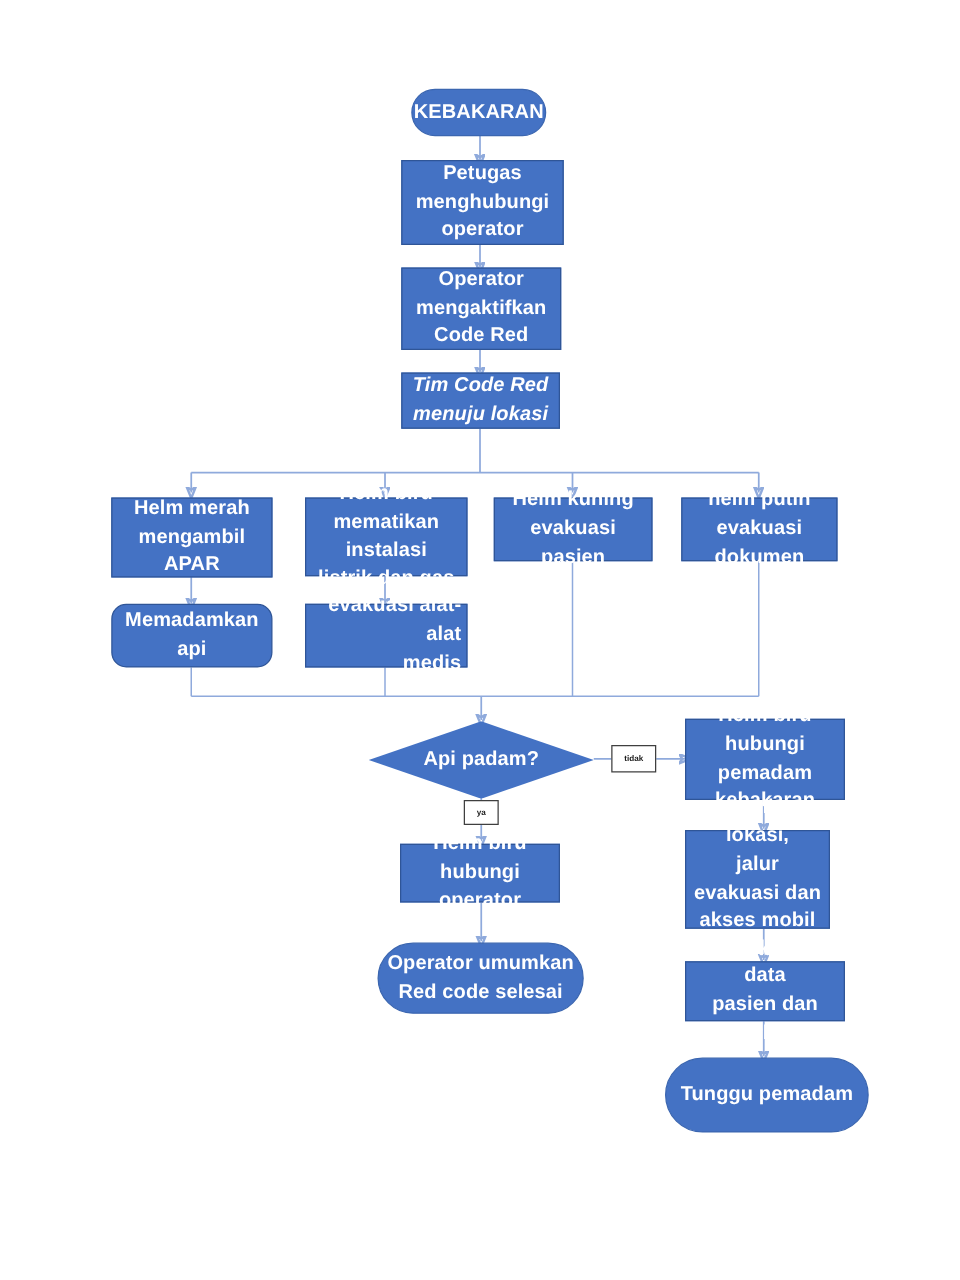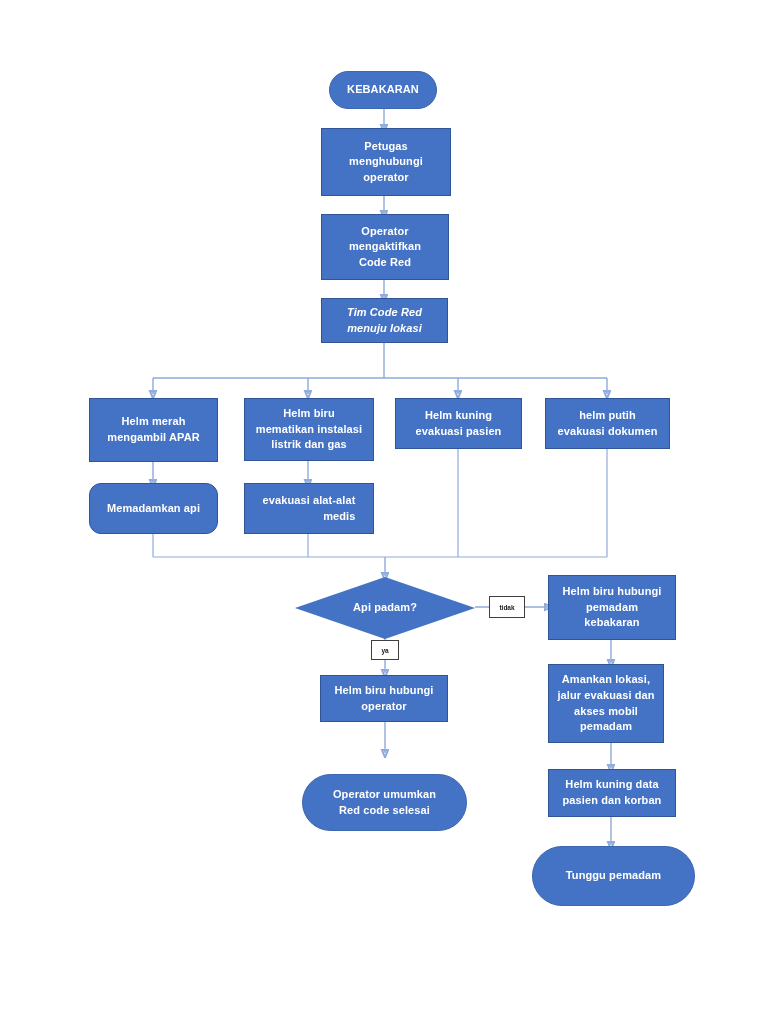--- a/index.html
+++ b/index.html
@@ -25,21 +25,21 @@
   .node {
     position: absolute;
     box-sizing: border-box;
     background: #4472C4;
     border: 1px solid #2F5597;
     color: #ffffff;
     display: flex;
     align-items: center;
     justify-content: center;
     text-align: center;
-    font-size: 11px;
+    font-size: 16px;
     font-weight: bold;
     line-height: 1.42;
     letter-spacing: 0.1px;
     padding: 2px 4px;
     white-space: pre-line;
     z-index: 3;
   }
   .node.terminal {
     border-radius: 999px;
     border: 1px solid #3B66B0;
@@ -198,21 +198,21 @@
 
   <div class="edge-label" style="left:371px; top:640px; width:28px; height:20px;">
     <span>ya</span>
   </div>
 
   <div class="node" style="left:320px; top:675px; width:128px; height:47px;">
     <span>Helm biru hubungi
 operator</span>
   </div>
 
-  <div class="node terminal" style="left:302px; top:754px; width:165px; height:57px;margin-top:20px;">
+  <div class="node terminal" style="left:302px; top:754px; width:165px; height:57px;">
     <span>Operator umumkan
 Red code selesai</span>
   </div>
 
   <div class="node" style="left:548px; top:575px; width:128px; height:65px;">
     <span>Helm biru hubungi
 pemadam
 kebakaran</span>
   </div>
 

